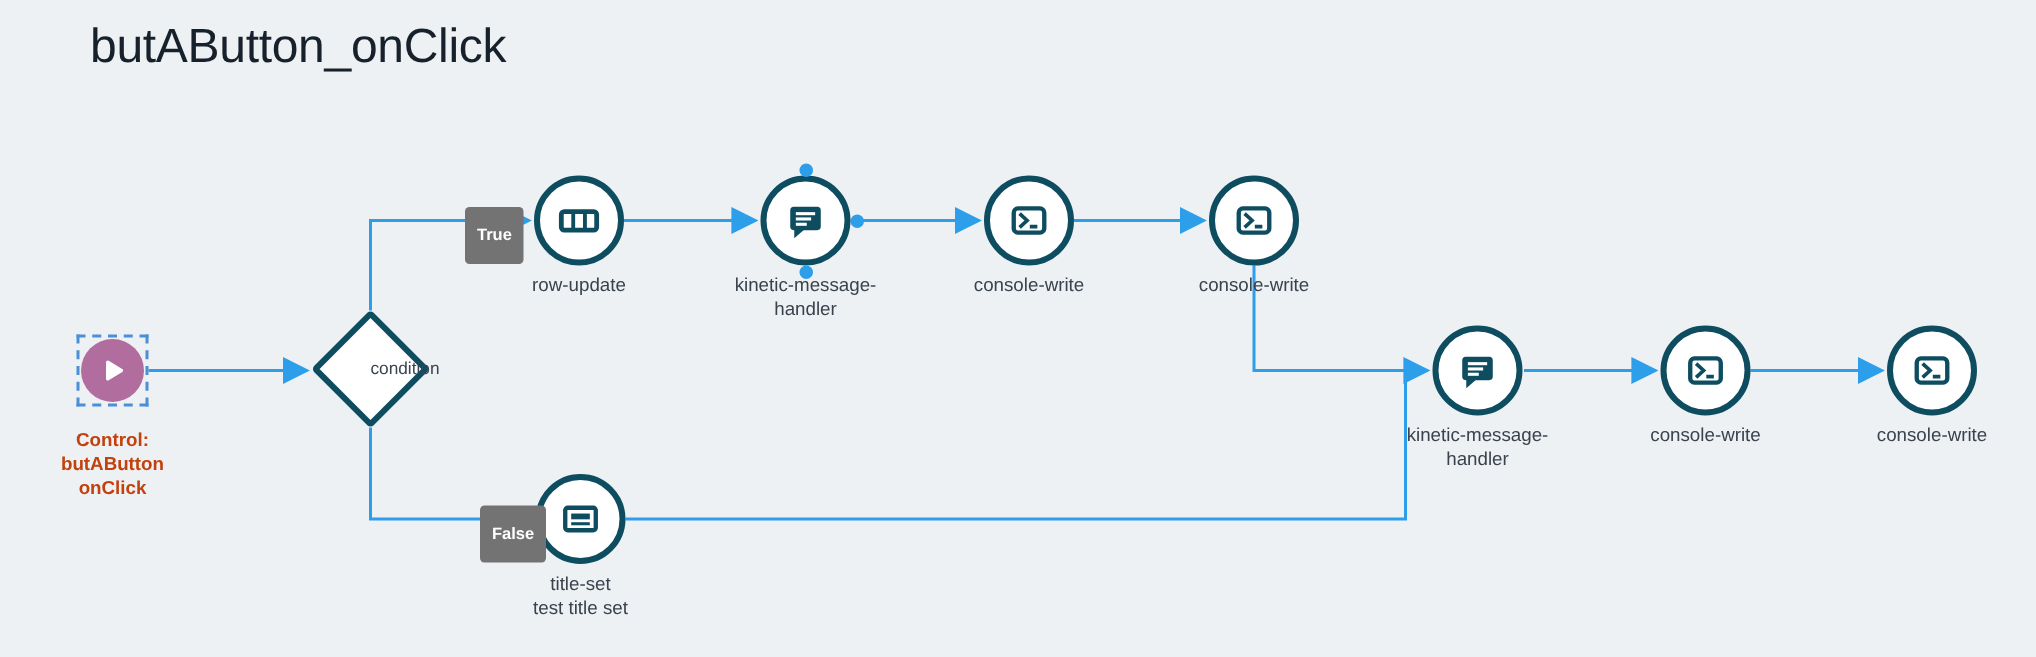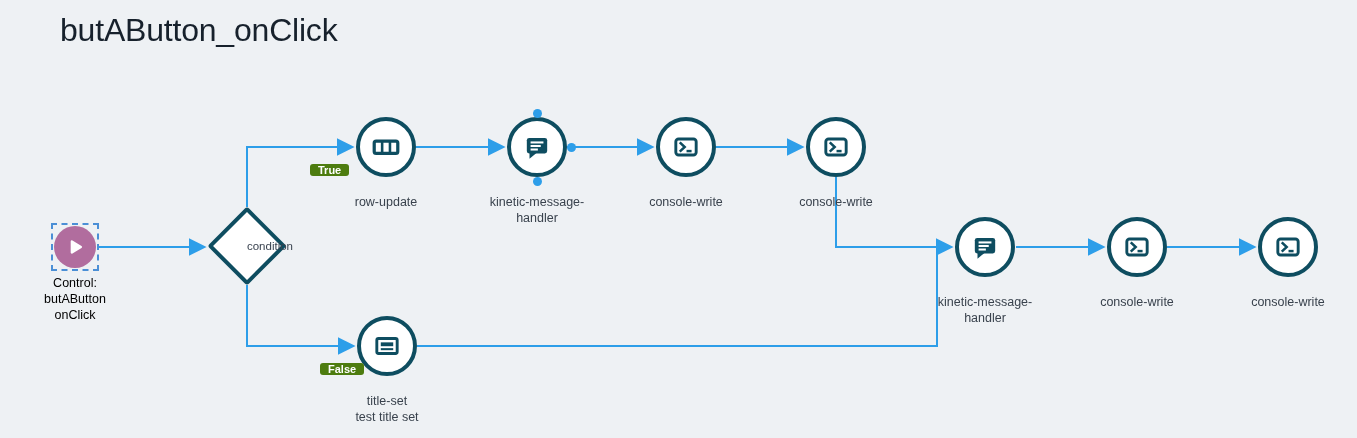--- a/index.html
+++ b/index.html
@@ -31,42 +31,42 @@
   .node { position: absolute; width: 120px; z-index: 2; text-align: center; cursor: pointer; }
   .circle {
     width: 60px; height: 60px;
     margin: 0 auto;
     background: #ffffff;
     border: 4px solid #0e4d60;
     border-radius: 50%;
     display: flex; align-items: center; justify-content: center;
   }
   .node-label {
-    margin-top: 17px;
+    margin-top: 5px;
     font-size: 12.5px;
     line-height: 16px;
     color: #39424d;
     white-space: pre-line;
   }
 
   
   #node-start { width: 120px; }
   .sel-box {
     width: 48px; height: 48px;
     margin: 0 auto;
     border: 2px dashed #4b8fd6;
     display: flex; align-items: center; justify-content: center;
   }
   .start-circle {
     width: 42px; height: 42px;
     border-radius: 50%;
     background: #b16d9e;
     display: flex; align-items: center; justify-content: center;
   }
-  #node-start .node-label { color: #000000; margin-top: 4px; }
+  #node-start .node-label { color: #c2410c; margin-top: 14px; font-weight: bold; }
 
   
   .diamond {
     position: absolute;
     left: 219px; top: 218px;
     width: 56px; height: 56px;
     background: #fff;
     border: 4px solid #0e4d60;
     border-radius: 3px;
     transform: rotate(45deg);
@@ -80,28 +80,27 @@
     text-align: right;
     font-size: 11.5px;
     color: #3a4350;
     z-index: 3;
   }
 
   
   .badge {
     position: absolute;
     z-index: 3;
-    background: #4d7c0f;
+    background: #737373;
     color: #ffffff;
     font-size: 11px;
     font-weight: bold;
-    padding: 0 8px;
+    padding: 13px 8px;
     border-radius: 3px;
     cursor: pointer;
-    margin-top: 26px;
   }
   #badge-true  { left: 310px; top: 138px; }
   #badge-false { left: 320px; top: 337px; }
 
   
   .dot {
     position: absolute;
     width: 9px; height: 9px;
     border-radius: 50%;
     background: #2d9ee9;

